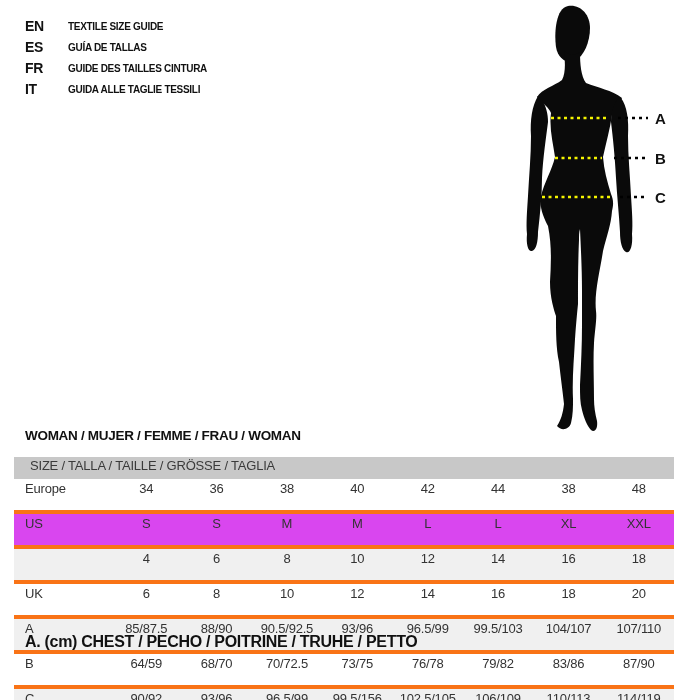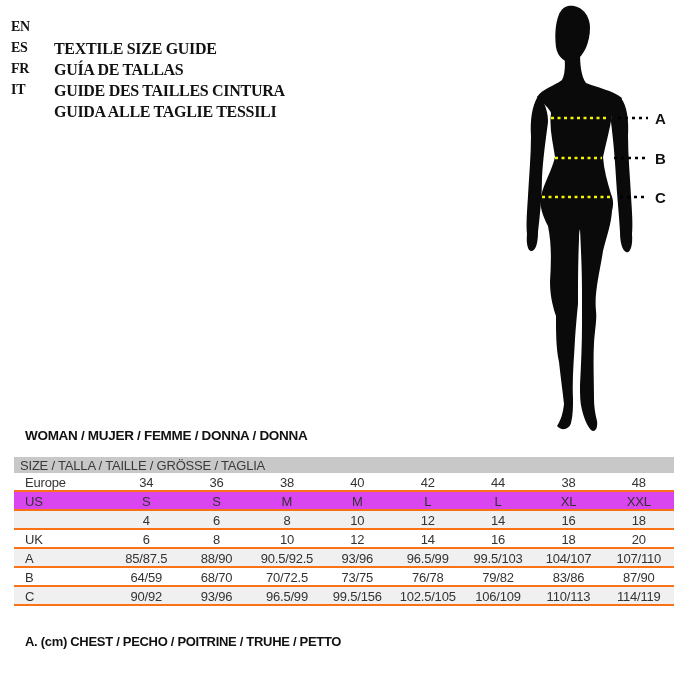--- a/index.html
+++ b/index.html
@@ -1,37 +1,37 @@
 <!DOCTYPE html>
 <html><head>
 <meta charset="utf-8">
 <style>
   html,body{margin:0;padding:0;}
   body{
     width:700px;height:700px;background:#ffffff;position:relative;overflow:hidden;
     font-family:"Liberation Sans","DejaVu Sans",sans-serif;color:#111;
   }
   
-  .lang-block{position:absolute;left:11px;top:16px;font-family:Liberation Serif, serif;}
+  .lang-block{position:absolute;left:25px;top:16px;}
   .lang-row{display:flex;height:21px;line-height:21px;}
   .lang-code{width:43px;font-size:14px;font-weight:700;letter-spacing:-0.3px;}
-  .lang-text{font-size:16px;font-weight:700;letter-spacing:-0.3px;white-space:nowrap;margin-top:22px;}
+  .lang-text{font-size:10px;font-weight:700;letter-spacing:-0.3px;white-space:nowrap;}
   
   .figure{position:absolute;left:490px;top:0;width:210px;height:440px;}
   
   .category-line{position:absolute;left:25px;top:428px;font-size:13.5px;font-weight:700;letter-spacing:-0.3px;}
   
   .size-table{position:absolute;left:14px;top:457px;width:660px;font-size:13px;letter-spacing:-0.2px;color:#333;}
-  .thead{height:16px;line-height:18px;padding-left:6px;color:#3a3a3a;box-sizing:border-box;}
-  .trow{display:grid;grid-template-columns:97px repeat(8,1fr);height:19px;line-height:19.5px;border-bottom:2px solid #f97316;box-sizing:border-box;}
+  .thead{height:22px;line-height:18px;padding-left:16px;color:#3a3a3a;box-sizing:border-box;}
+  .trow{display:grid;grid-template-columns:97px repeat(8,1fr);height:35px;line-height:19.5px;border-bottom:4px solid #f97316;box-sizing:border-box;}
   .tcell{text-align:center;overflow:hidden;white-space:nowrap;}
   .tcell.label{text-align:left;padding-left:11px;}
   
   .legend{position:absolute;left:25px;top:631px;}
-  .legend-line{height:21px;line-height:21px;font-size:13px;font-weight:700;letter-spacing:-0.3px;white-space:nowrap;}
+  .legend-line{height:21px;line-height:21px;font-size:16px;font-weight:700;letter-spacing:-0.3px;white-space:nowrap;}
 </style>
 </head>
 <body>
 
 <div class="lang-block">
   <div class="lang-row">
     <span class="lang-code">EN</span>
     <span class="lang-text">TEXTILE SIZE GUIDE</span>
   </div>
   <div class="lang-row">
@@ -90,21 +90,21 @@
     <line x1="65" y1="158" x2="112" y2="158" stroke-width="2.6" stroke-dasharray="3 3.5" stroke="#f4f400"></line>
     <line x1="124" y1="158" x2="158" y2="158" stroke-width="2.4" stroke-dasharray="3 4" stroke="#000000"></line>
     <text x="165" y="164" font-size="15" font-weight="600" fill="#111">B</text>
 
     <line x1="52" y1="197" x2="120" y2="197" stroke-width="2.6" stroke-dasharray="3 3.5" stroke="#f4f400"></line>
     <line x1="130" y1="197" x2="158" y2="197" stroke-width="2.4" stroke-dasharray="3 4" stroke="#000000"></line>
     <text x="165" y="203" font-size="15" font-weight="600" fill="#111">C</text>
   </svg>
 </div>
 
-<div class="category-line">WOMAN / MUJER / FEMME / DONNA / DONNA</div>
+<div class="category-line">WOMAN / MUJER / FEMME / FRAU / WOMAN</div>
 
 <div class="size-table">
   <div class="thead" style="background: rgb(200, 200, 200);">SIZE / TALLA / TAILLE / GRÖSSE / TAGLIA</div>
   <div>
       <div class="trow">
         <div class="tcell label">Europe</div>
         <div class="tcell">34</div>
         <div class="tcell">36</div>
         <div class="tcell">38</div>
         <div class="tcell">40</div>

